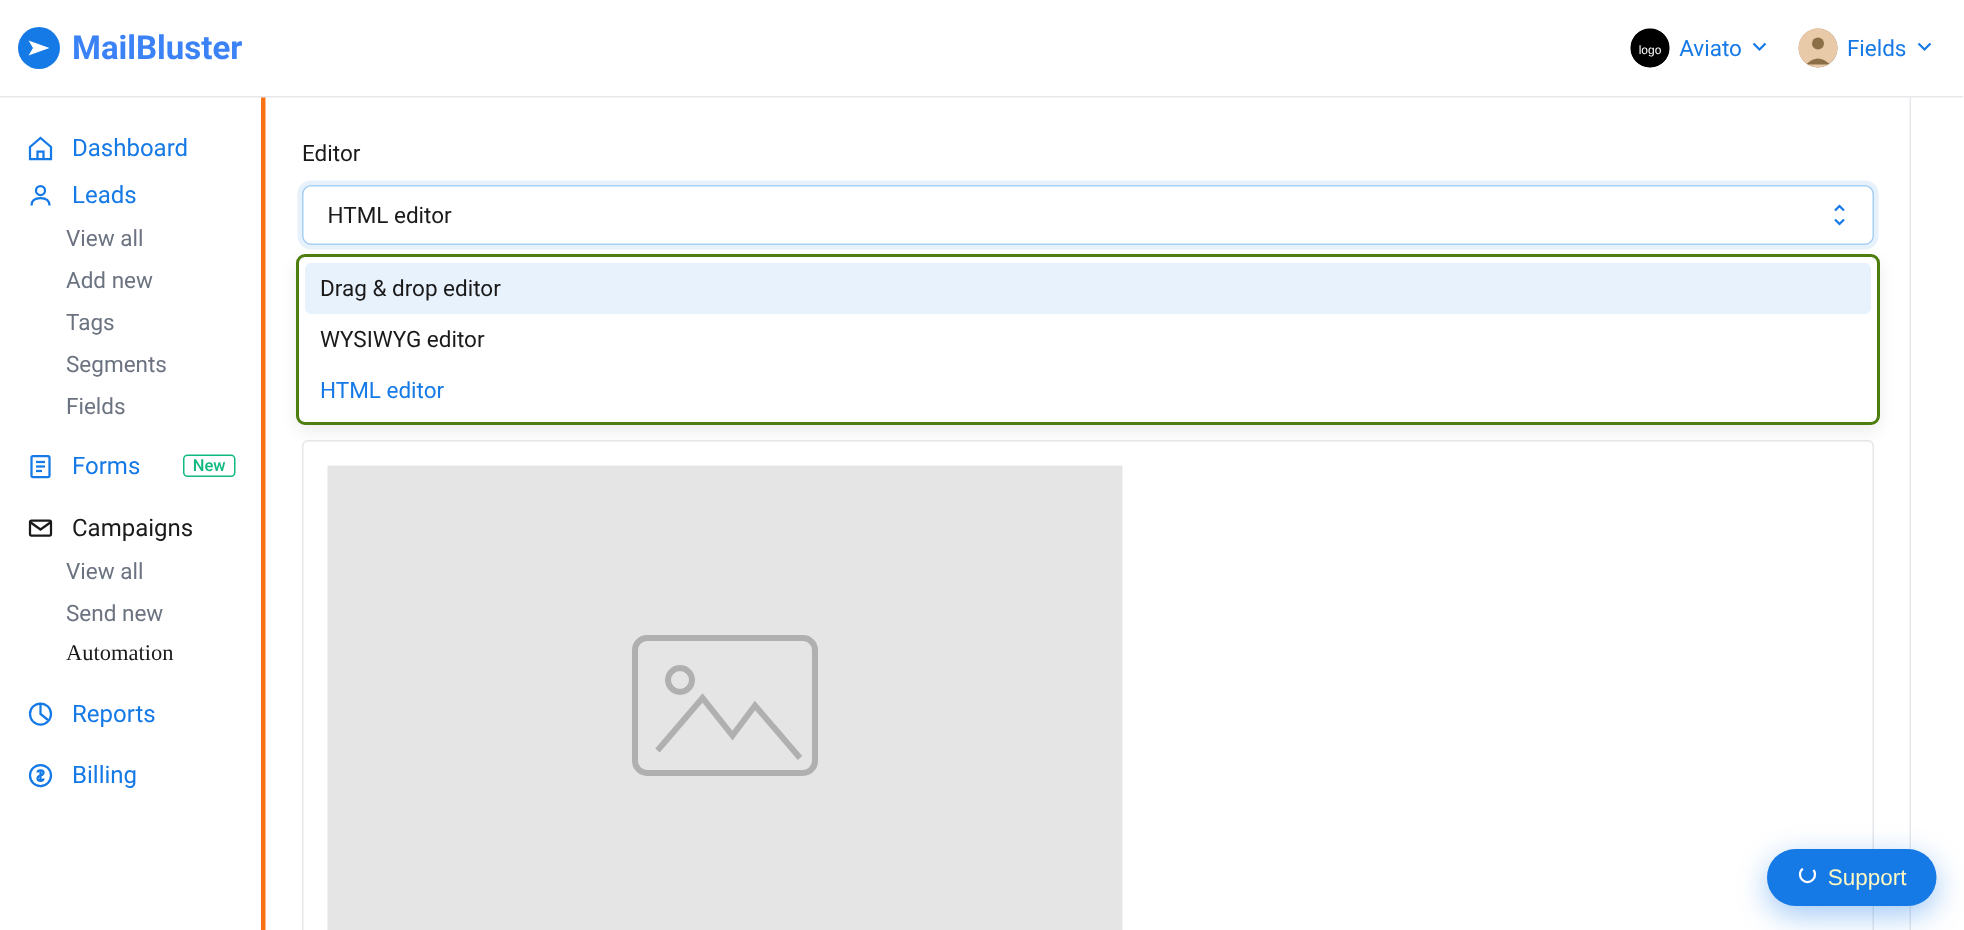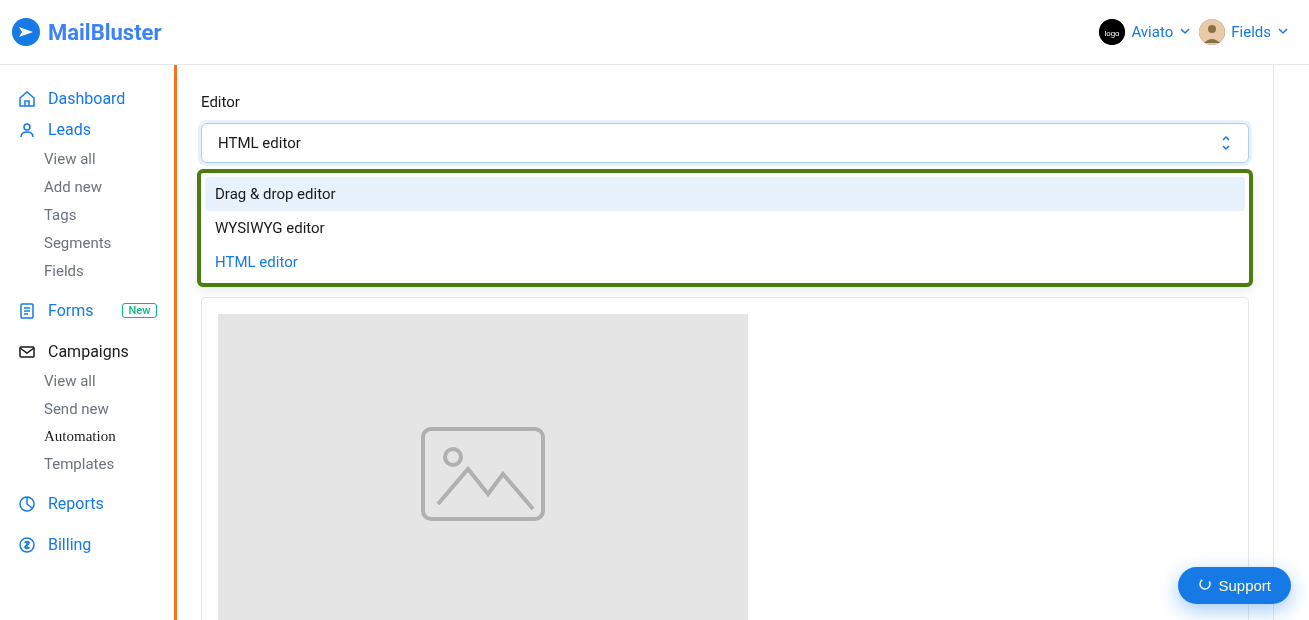--- a/index.html
+++ b/index.html
@@ -44,21 +44,21 @@
     
     .logo-text {
       font-size: 22px;
       font-weight: 700;
       color: #3b82f6;
     }
     
     .header-right {
       display: flex;
       align-items: center;
-      gap: 8px;
+      gap: 20px;
     }
     
     .header-item {
       display: flex;
       align-items: center;
       gap: 6px;
       cursor: pointer;
     }
     
     .avatar-circle {
@@ -187,21 +187,21 @@
       flex-direction: column;
       align-items: center;
       gap: 0;
       color: #1579e6;
     }
     
     .dropdown-panel {
       position: relative;
       margin-top: 6px;
       background: #ffffff;
-      border: 4px solid #4d7c0f;
+      border: 2px solid #4d7c0f;
       border-radius: 6px;
       box-shadow: 0 4px 12px rgba(0,0,0,0.08);
       width: calc(100% + 8px);
       margin-left: -4px;
       z-index: 10;
       padding: 4px;
     }
     
     .dropdown-option {
       padding: 8px 10px;
@@ -349,21 +349,20 @@
         <svg width="18" height="18" viewBox="0 0 18 18" fill="none" stroke="#1a1a1a" stroke-width="1.5">
             <rect x="2" y="4" width="14" height="10" rx="1"></rect>
             <path d="M2 5 L9 10 L16 5"></path>
           </svg>
       </span>
       <span class="sidebar-item-label">Campaigns</span>
     </div>
     <div class="sidebar-subitem">View all</div>
     <div class="sidebar-subitem">Send new</div>
     <div class="sidebar-subitem active">Automation</div>
-    <div class="sidebar-subitem">Templates</div>
 
     <div class="sidebar-item" style="margin-top:10px;">
       <span class="sidebar-item-icon">
         <svg width="18" height="18" viewBox="0 0 18 18" fill="none" stroke="#1579e6" stroke-width="1.5">
             <circle cx="9" cy="9" r="7"></circle>
             <path d="M9 2 L9 9 L14 13"></path>
           </svg>
       </span>
       <span class="sidebar-item-label">Reports</span>
     </div>

